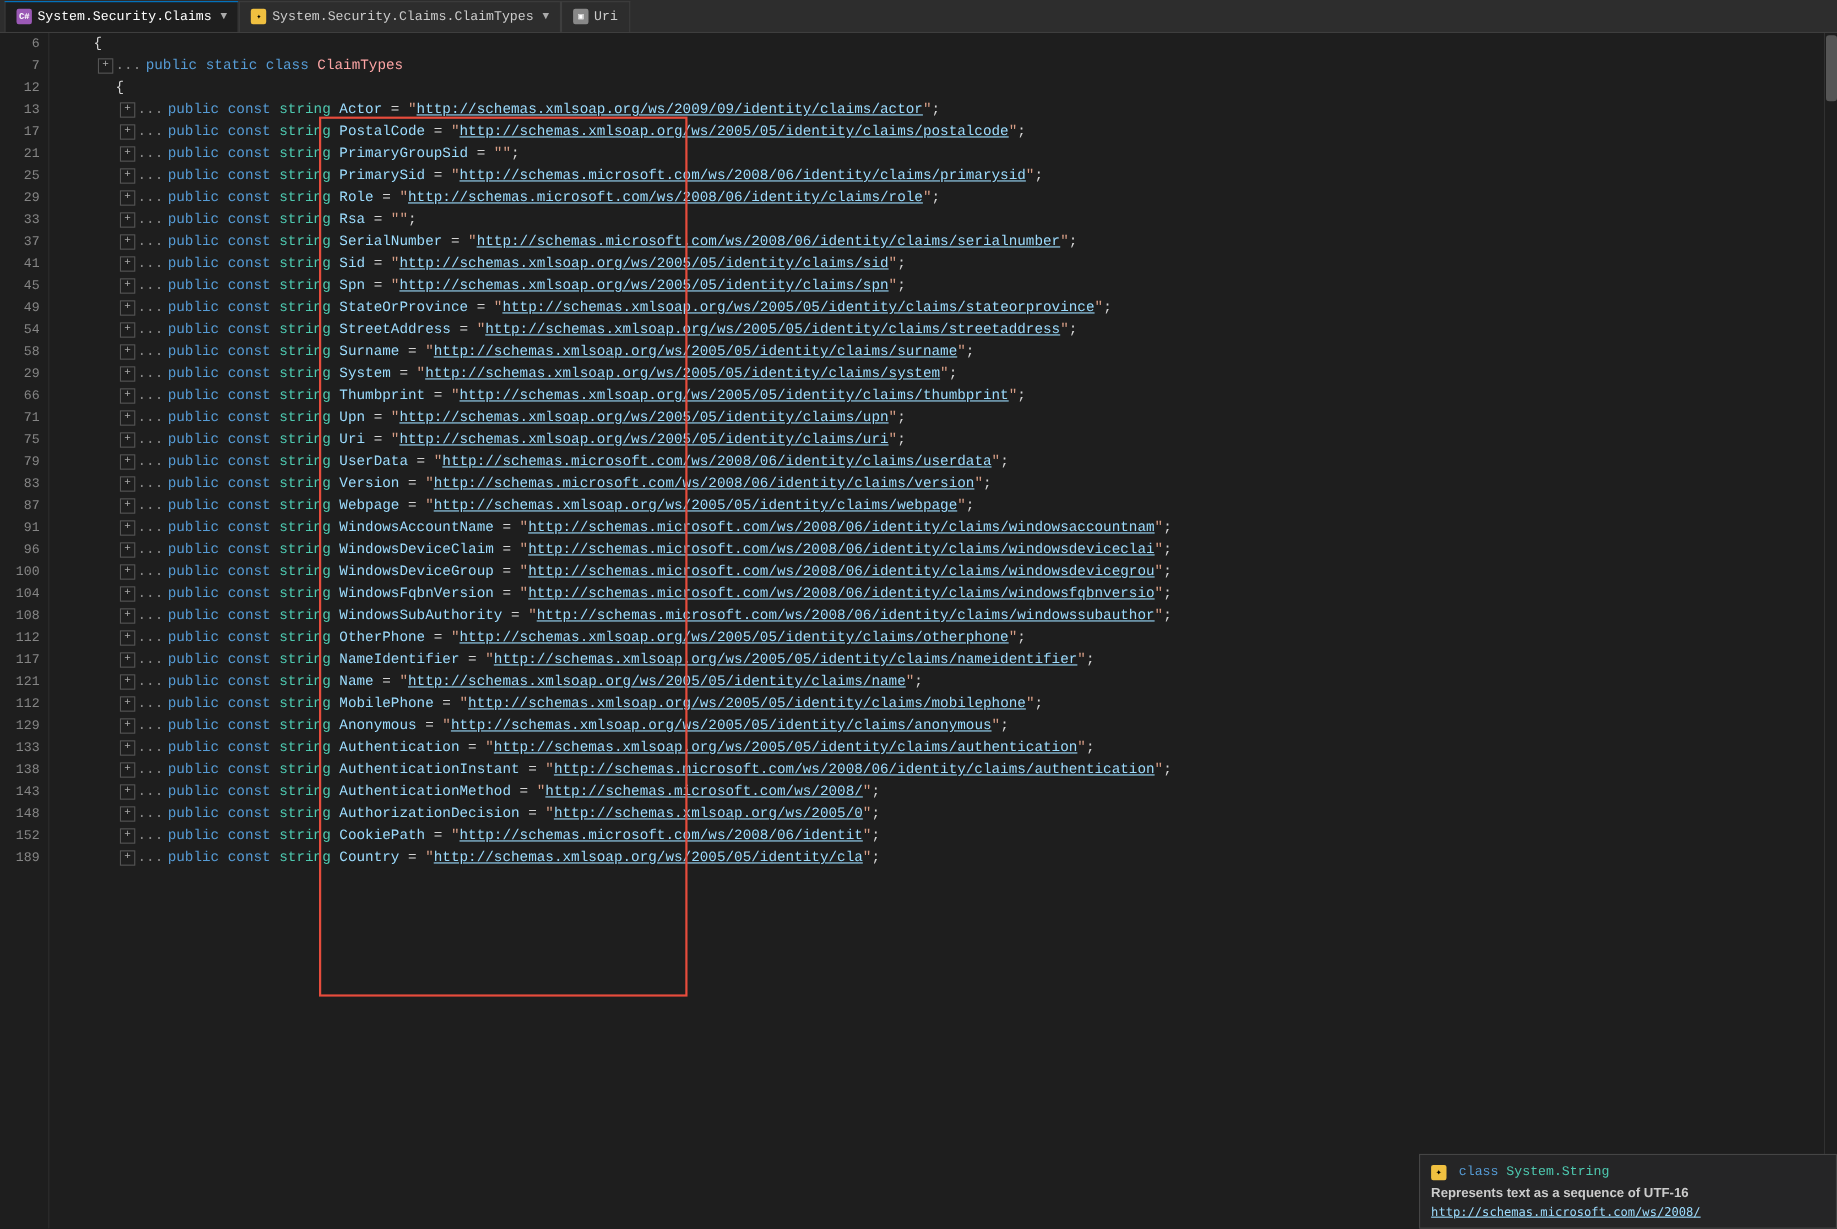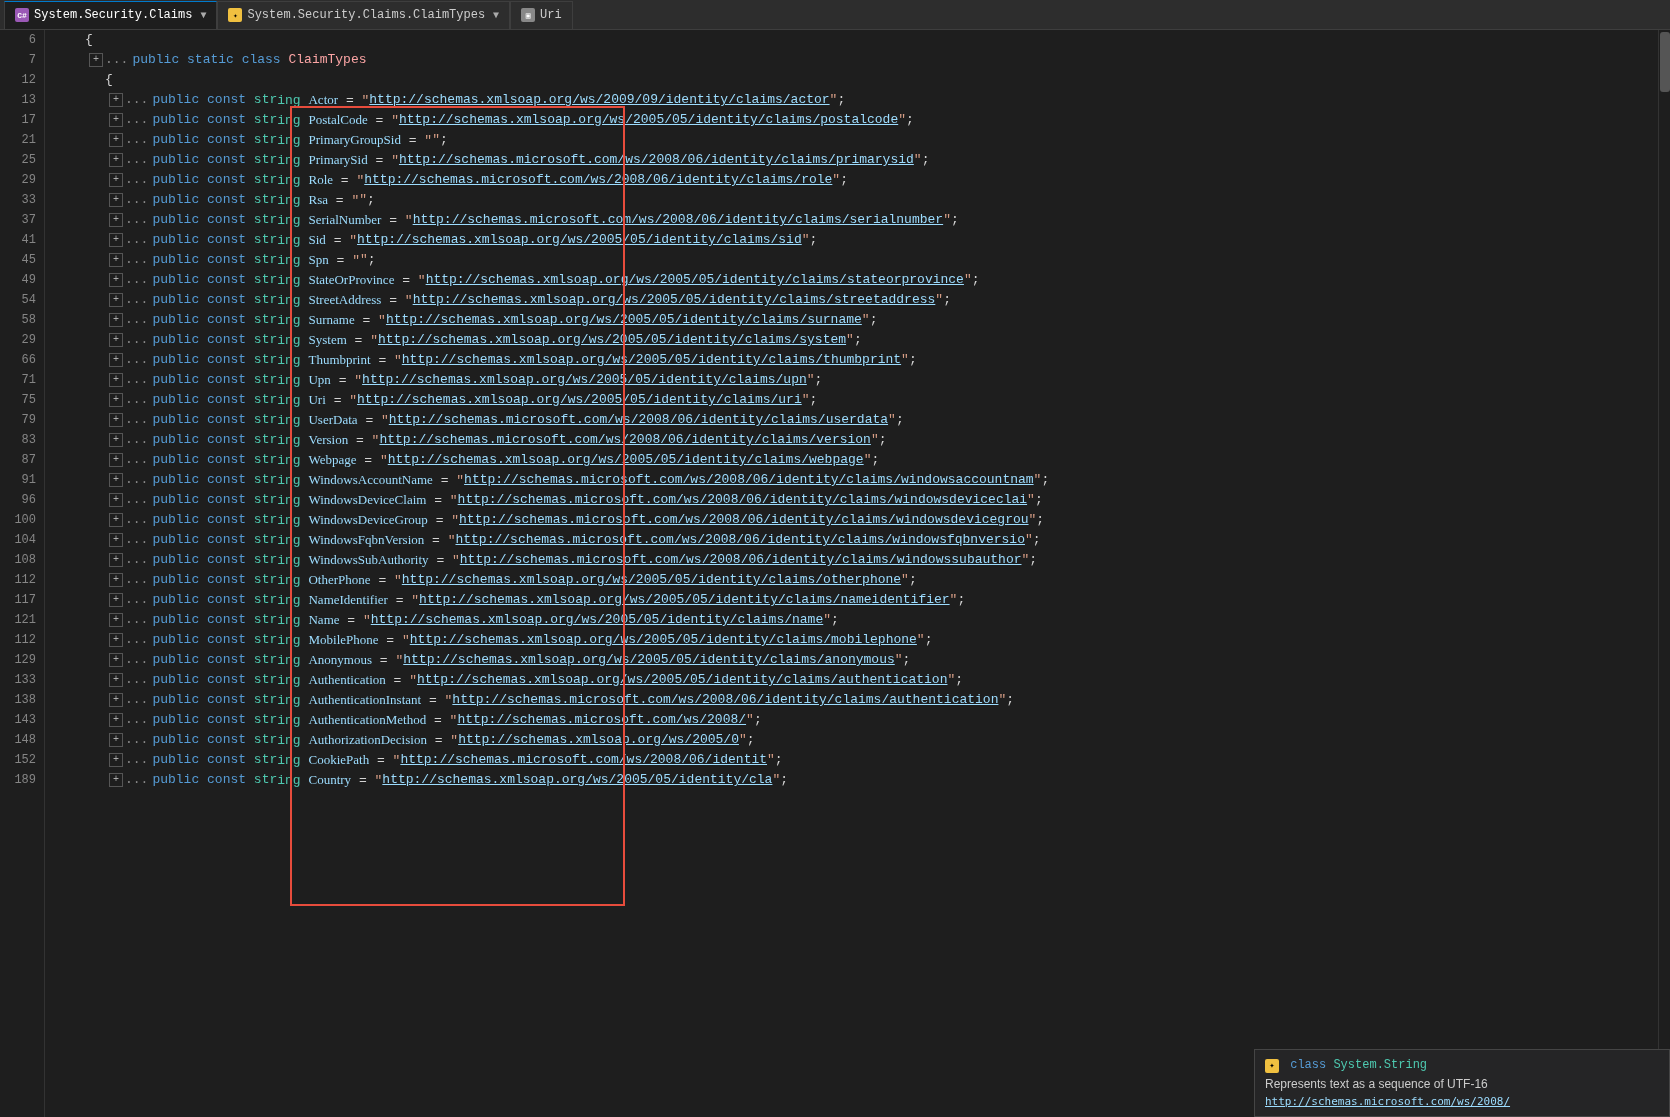--- a/index.html
+++ b/index.html
@@ -148,50 +148,51 @@
     }
 
     .dots {
       color: #888;
       margin-right: 4px;
     }
 
     
     .kw { color: #569cd6; } 
     .kw-type { color: #4ec9b0; } 
-    .identifier { color: #9cdcfe; font-family: Liberation Serif, serif; } 
+    .identifier { color: #9cdcfe; } 
     .class-name { color: #fca5a5; }
     .string-val { color: #d69d85; } 
     .link { color: #9cdcfe; text-decoration: underline; text-align: right; }
     .operator { color: #d4d4d4; }
     .punct { color: #d4d4d4; }
 
     
     .tooltip {
       position: absolute;
       bottom: 0;
       right: 0;
-      width: 416px;
+      width: 380px;
       background: #252526;
       border: 1px solid #454545;
       padding: 8px 10px;
       font-size: 12px;
       color: #d4d4d4;
       z-index: 20;
       display: flex;
       flex-direction: column;
       gap: 4px;
     }
     .tooltip-kw { color: #569cd6; }
     .tooltip-class { color: #4ec9b0; }
     .tooltip-string { color: #4ec9b0; }
     .tooltip-desc {
       color: #ccc;
       font-family: 'Segoe UI', sans-serif;
       font-size: 12px;
+      font-weight: bold;
     }
     .tooltip-url {
       color: #9cdcfe;
       text-decoration: underline;
       font-size: 11px;
       font-family: 'Consolas', monospace;
     }
     .tooltip-icon {
       display: inline-block;
       width: 14px;
@@ -371,20 +372,21 @@
           <span><span class="kw-type">ing</span> <span class="identifier">Sid</span><span class="operator"> = </span><span class="string-val">"</span></span>
           <span class="link">http://schemas.xmlsoap.org/ws/2005/05/identity/claims/sid</span>
           <span><span class="string-val">"</span><span class="punct">;</span></span>
         </div>
         <div class="code-line">
           <span style="display: inline-block; width: 60px;"></span>
           <span class="expander">+</span>
           <span class="dots">...</span>
           <span><span class="kw">public</span> <span class="kw">const</span> <span class="kw-type">str</span></span>
           <span><span class="kw-type">ing</span> <span class="identifier">Spn</span><span class="operator"> = </span><span class="string-val">"</span></span>
+          <span class="link">http://schemas.xmlsoap.org/ws/2005/05/identity/claims/spn</span>
           <span><span class="string-val">"</span><span class="punct">;</span></span>
         </div>
         <div class="code-line">
           <span style="display: inline-block; width: 60px;"></span>
           <span class="expander">+</span>
           <span class="dots">...</span>
           <span><span class="kw">public</span> <span class="kw">const</span> <span class="kw-type">str</span></span>
           <span><span class="kw-type">ing</span> <span class="identifier">StateOrProvince</span><span class="operator"> = </span><span class="string-val">"</span></span>
           <span class="link">http://schemas.xmlsoap.org/ws/2005/05/identity/claims/stateorprovince</span>
           <span><span class="string-val">"</span><span class="punct">;</span></span>

